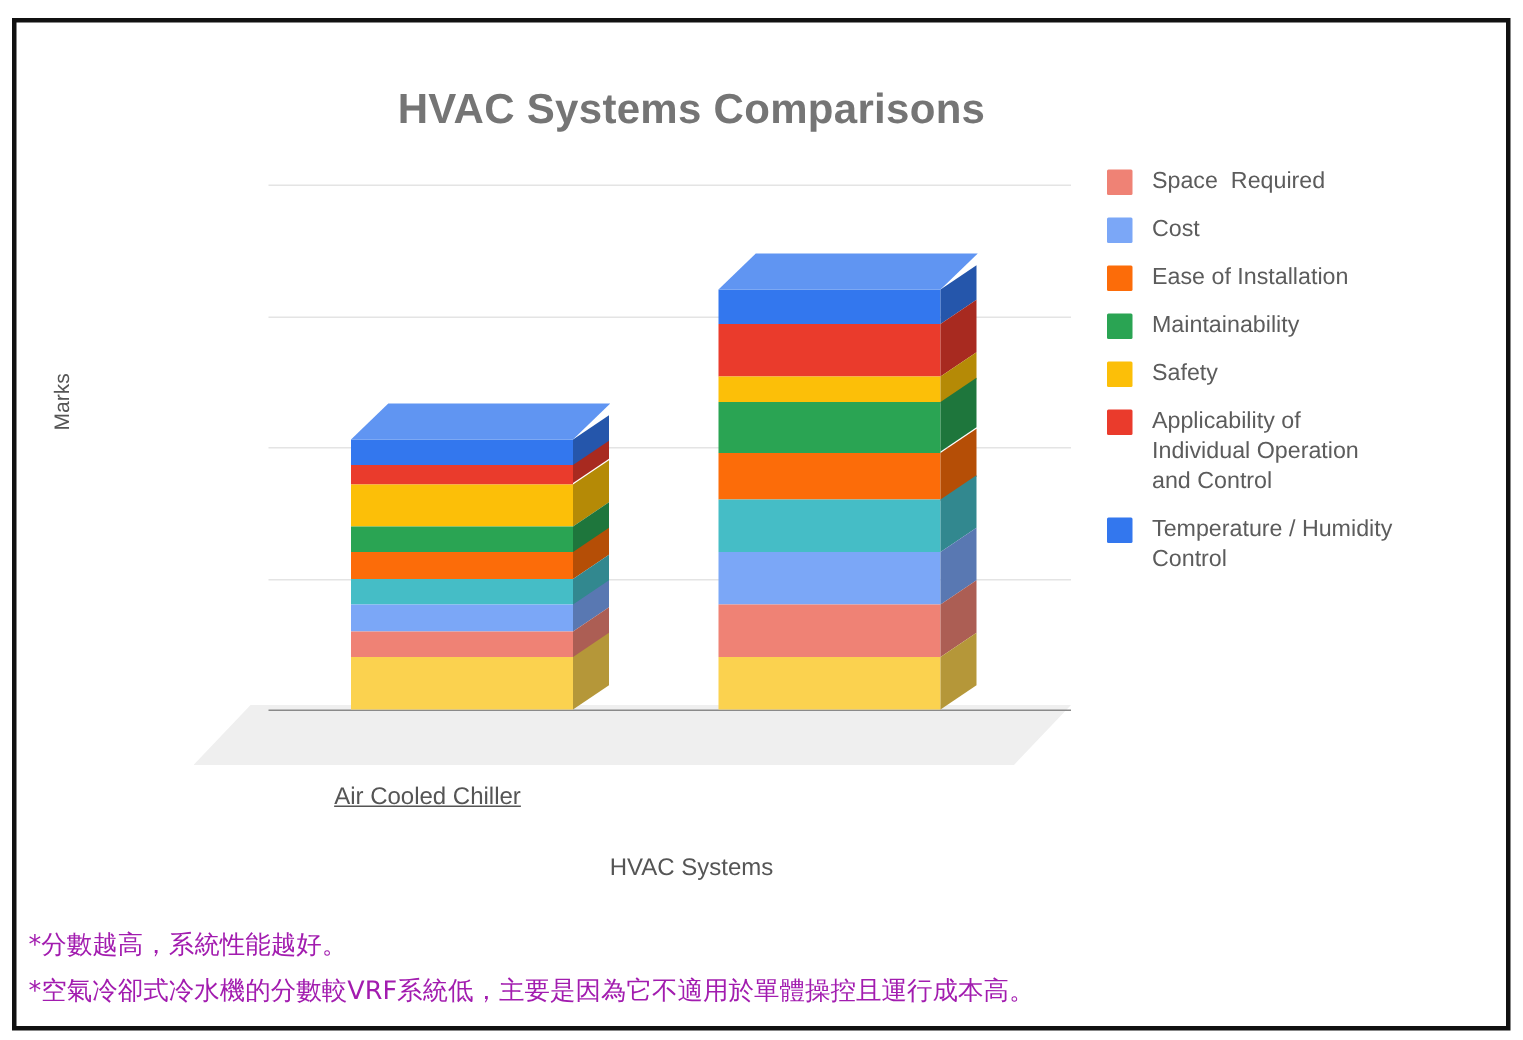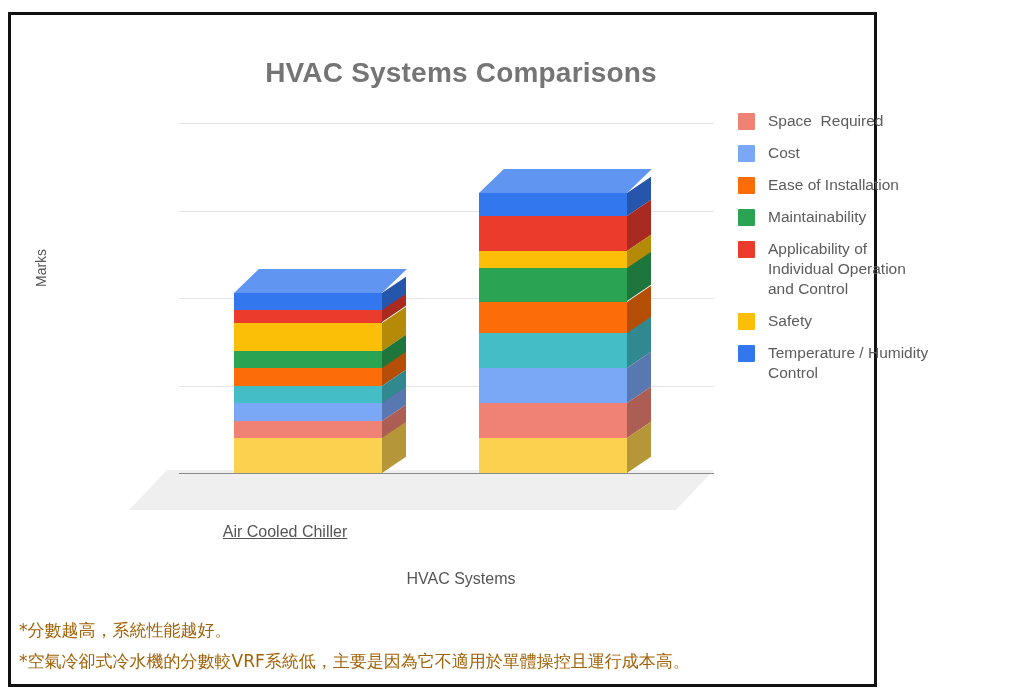--- a/index.html
+++ b/index.html
@@ -15,21 +15,21 @@
     position:absolute;left:0;top:0;width:1015px;height:11px;
     background:#ffffff;overflow:hidden;
   }
   #top-strip .ghost{
     position:absolute;top:-9px;left:250px;width:520px;
     font-size:13px;color:#444;white-space:nowrap;text-align:center;
   }
   
   #frame{
     position:absolute;left:8px;top:12px;
-    width:869px;height:675px;
+    width:999px;height:675px;
     box-sizing:border-box;
     border:3px solid #111111;
     background:#ffffff;
   }
   #chart-area{
     position:absolute;left:0;top:0;width:993px;height:592px;
   }
   #chart-title{
     position:absolute;left:150px;top:42px;width:600px;
     text-align:center;
@@ -92,21 +92,21 @@
   }
   .legend-text{
     font-size:15.5px;color:#5c5c5c;line-height:20px;
     white-space:pre-wrap;
   }
   
   #notes{
     position:absolute;left:0;top:600px;width:993px;
   }
   .note{
-    font-size:17px;color:#a16207;line-height:31px;padding-left:8px;
+    font-size:17px;color:#a21caf;line-height:31px;padding-left:8px;
     font-family:"DejaVu Sans","Liberation Sans",sans-serif;
     white-space:nowrap;
   }
 </style>
 </head>
 <body>
 
 <div id="top-strip">
   <div class="ghost"> </div>
 </div>
@@ -223,28 +223,28 @@
         </div>
         <div class="legend-row">
           <div class="swatch" style="background: rgb(252, 108, 9);"></div>
           <div class="legend-text">Ease of Installation</div>
         </div>
         <div class="legend-row">
           <div class="swatch" style="background: rgb(42, 164, 83);"></div>
           <div class="legend-text">Maintainability</div>
         </div>
         <div class="legend-row">
+          <div class="swatch" style="background: rgb(252, 191, 8);"></div>
+          <div class="legend-text">Safety</div>
+        </div>
+        <div class="legend-row">
           <div class="swatch" style="background: rgb(234, 59, 44);"></div>
           <div class="legend-text">Applicability of
 Individual Operation
 and Control</div>
-        </div>
-        <div class="legend-row">
-          <div class="swatch" style="background: rgb(252, 191, 8);"></div>
-          <div class="legend-text">Safety</div>
         </div>
         <div class="legend-row">
           <div class="swatch" style="background: rgb(51, 119, 238);"></div>
           <div class="legend-text">Temperature / Humidity
 Control</div>
         </div>
       </div>
   </div>
 
   <div id="notes">

